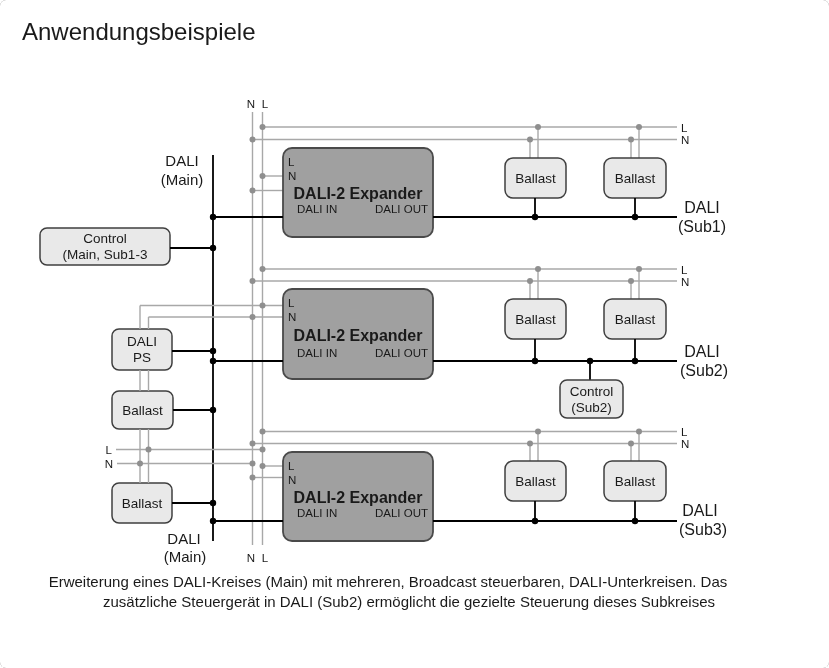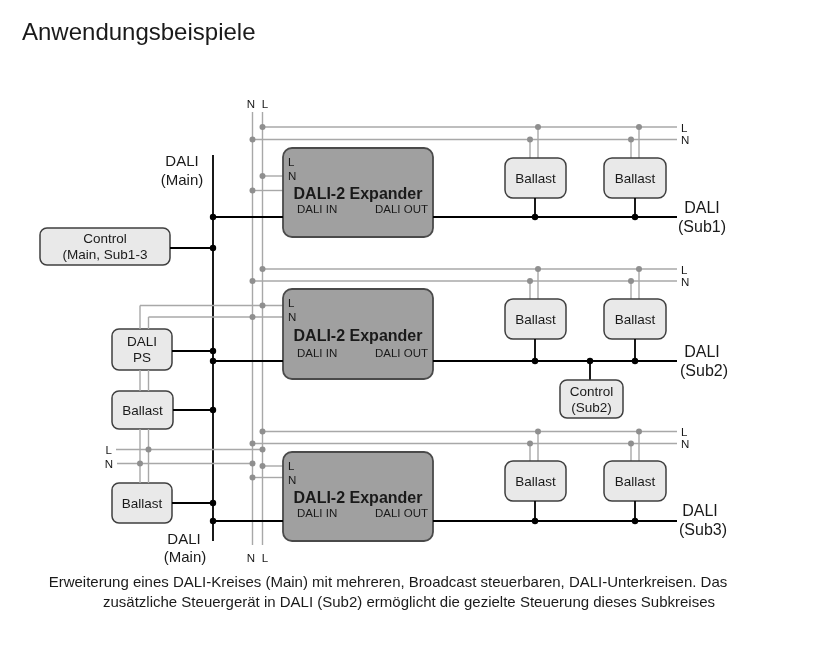--- a/index.html
+++ b/index.html
@@ -1,16 +1,16 @@
 <!DOCTYPE html>
 <html><head>
 <meta charset="utf-8">
 <style>
   html,body{margin:0;padding:0;background:#ffffff;}
-  .page{position:relative;width:829px;height:668px;background:#737373;overflow:hidden;}
+  .page{position:relative;width:829px;height:668px;background:#737373;overflow:hidden;border-radius:6px;}
   svg text{font-family:"Liberation Sans",sans-serif;fill:#1a1a1a;}
   .wm{stroke:#a8a8a8;stroke-width:1.4;fill:none;}
   .wd{stroke:#000000;stroke-width:1.8;fill:none;}
   .dm{fill:#8f8f8f;}
   .dd{fill:#000000;}
   .bx-dark{fill:#a0a0a0;stroke:#4a4a4a;stroke-width:1.8;}
   .bx-light{fill:#e9e9e9;stroke:#3f3f3f;stroke-width:1.5;}
   .t-title{font-size:24px;}
   .t-wire{font-size:11.5px;}
   .t-box{font-size:13.5px;}

